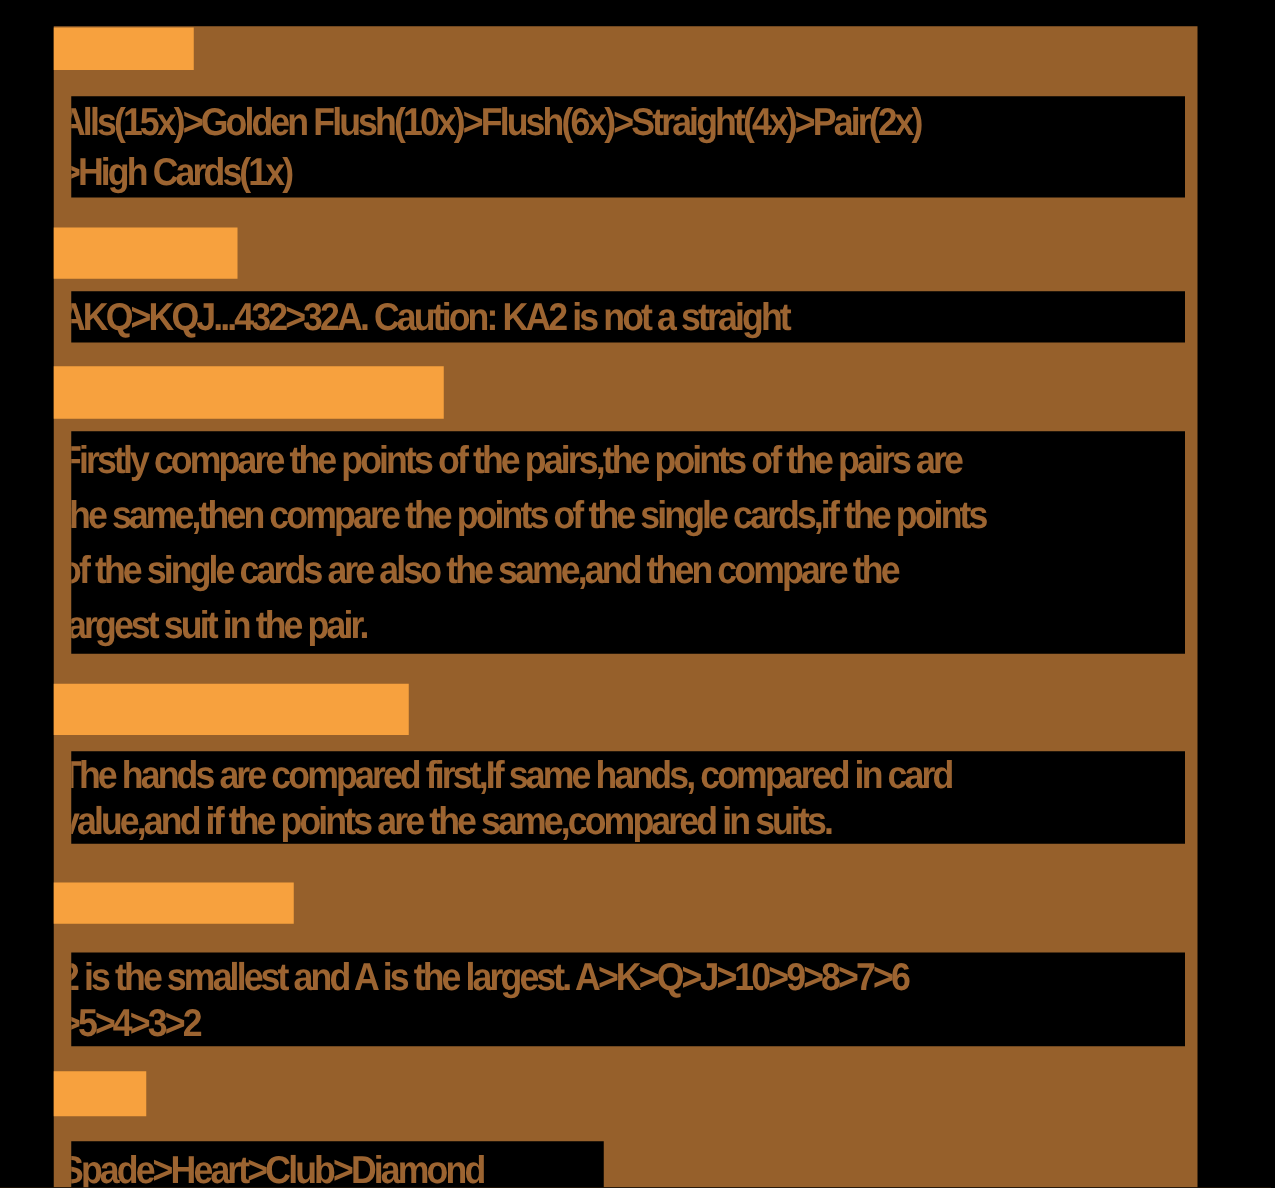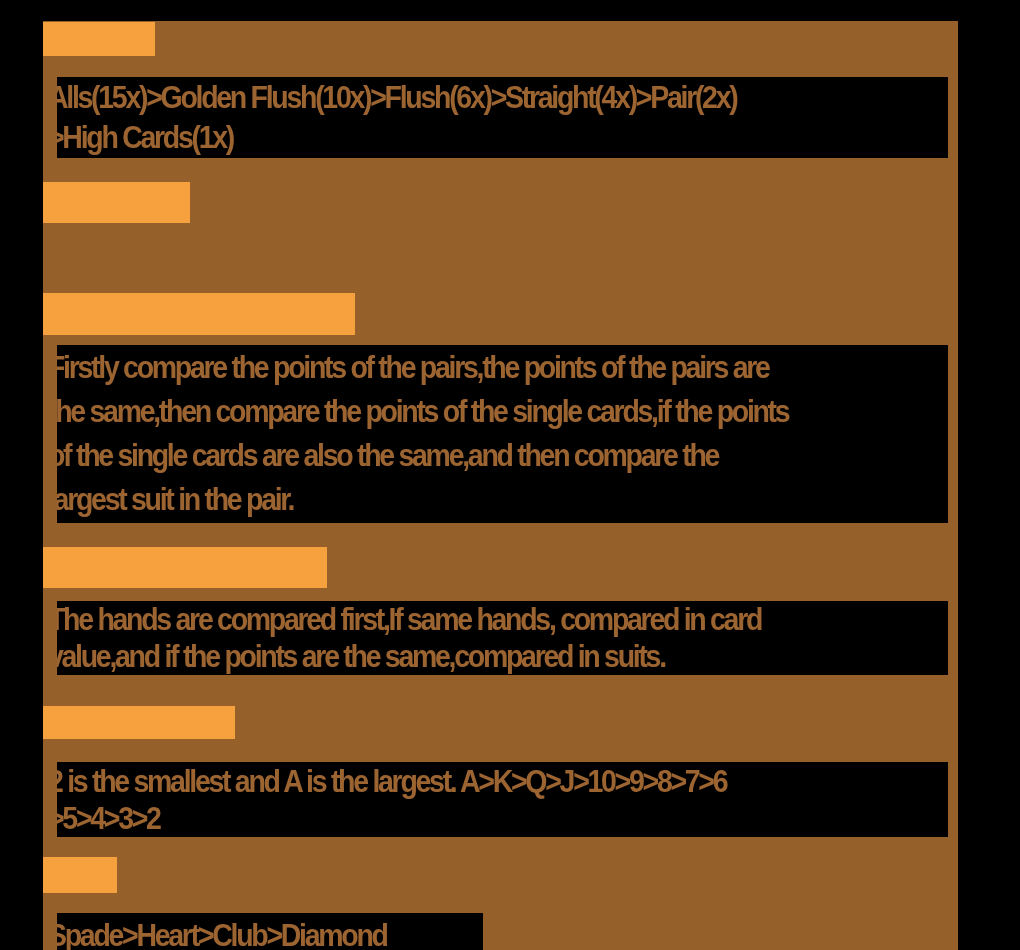--- a/index.html
+++ b/index.html
@@ -55,20 +55,23 @@
 <div id="screen">
   <div id="rules-panel">
 
     <div class="header-bar bar-1"></div>
     <div class="text-strip strip-1">
       <div class="rule-line">Alls(15x)&gt;Golden Flush(10x)&gt;Flush(6x)&gt;Straight(4x)&gt;Pair(2x)</div>
       <div class="rule-line">&gt;High Cards(1x)</div>
     </div>
 
     <div class="header-bar bar-2"></div>
+    <div class="text-strip strip-2">
+      <div class="rule-line">AKQ&gt;KQJ...432&gt;32A. Caution: KA2 is not a straight</div>
+    </div>
 
     <div class="header-bar bar-3"></div>
     <div class="text-strip strip-3">
       <div class="rule-line">Firstly compare the points of the pairs,the points of the pairs are</div>
       <div class="rule-line">the same,then compare the points of the single cards,if the points</div>
       <div class="rule-line">of the single cards are also the same,and then compare the</div>
       <div class="rule-line">largest suit in the pair.</div>
     </div>
 
     <div class="header-bar bar-4"></div>

